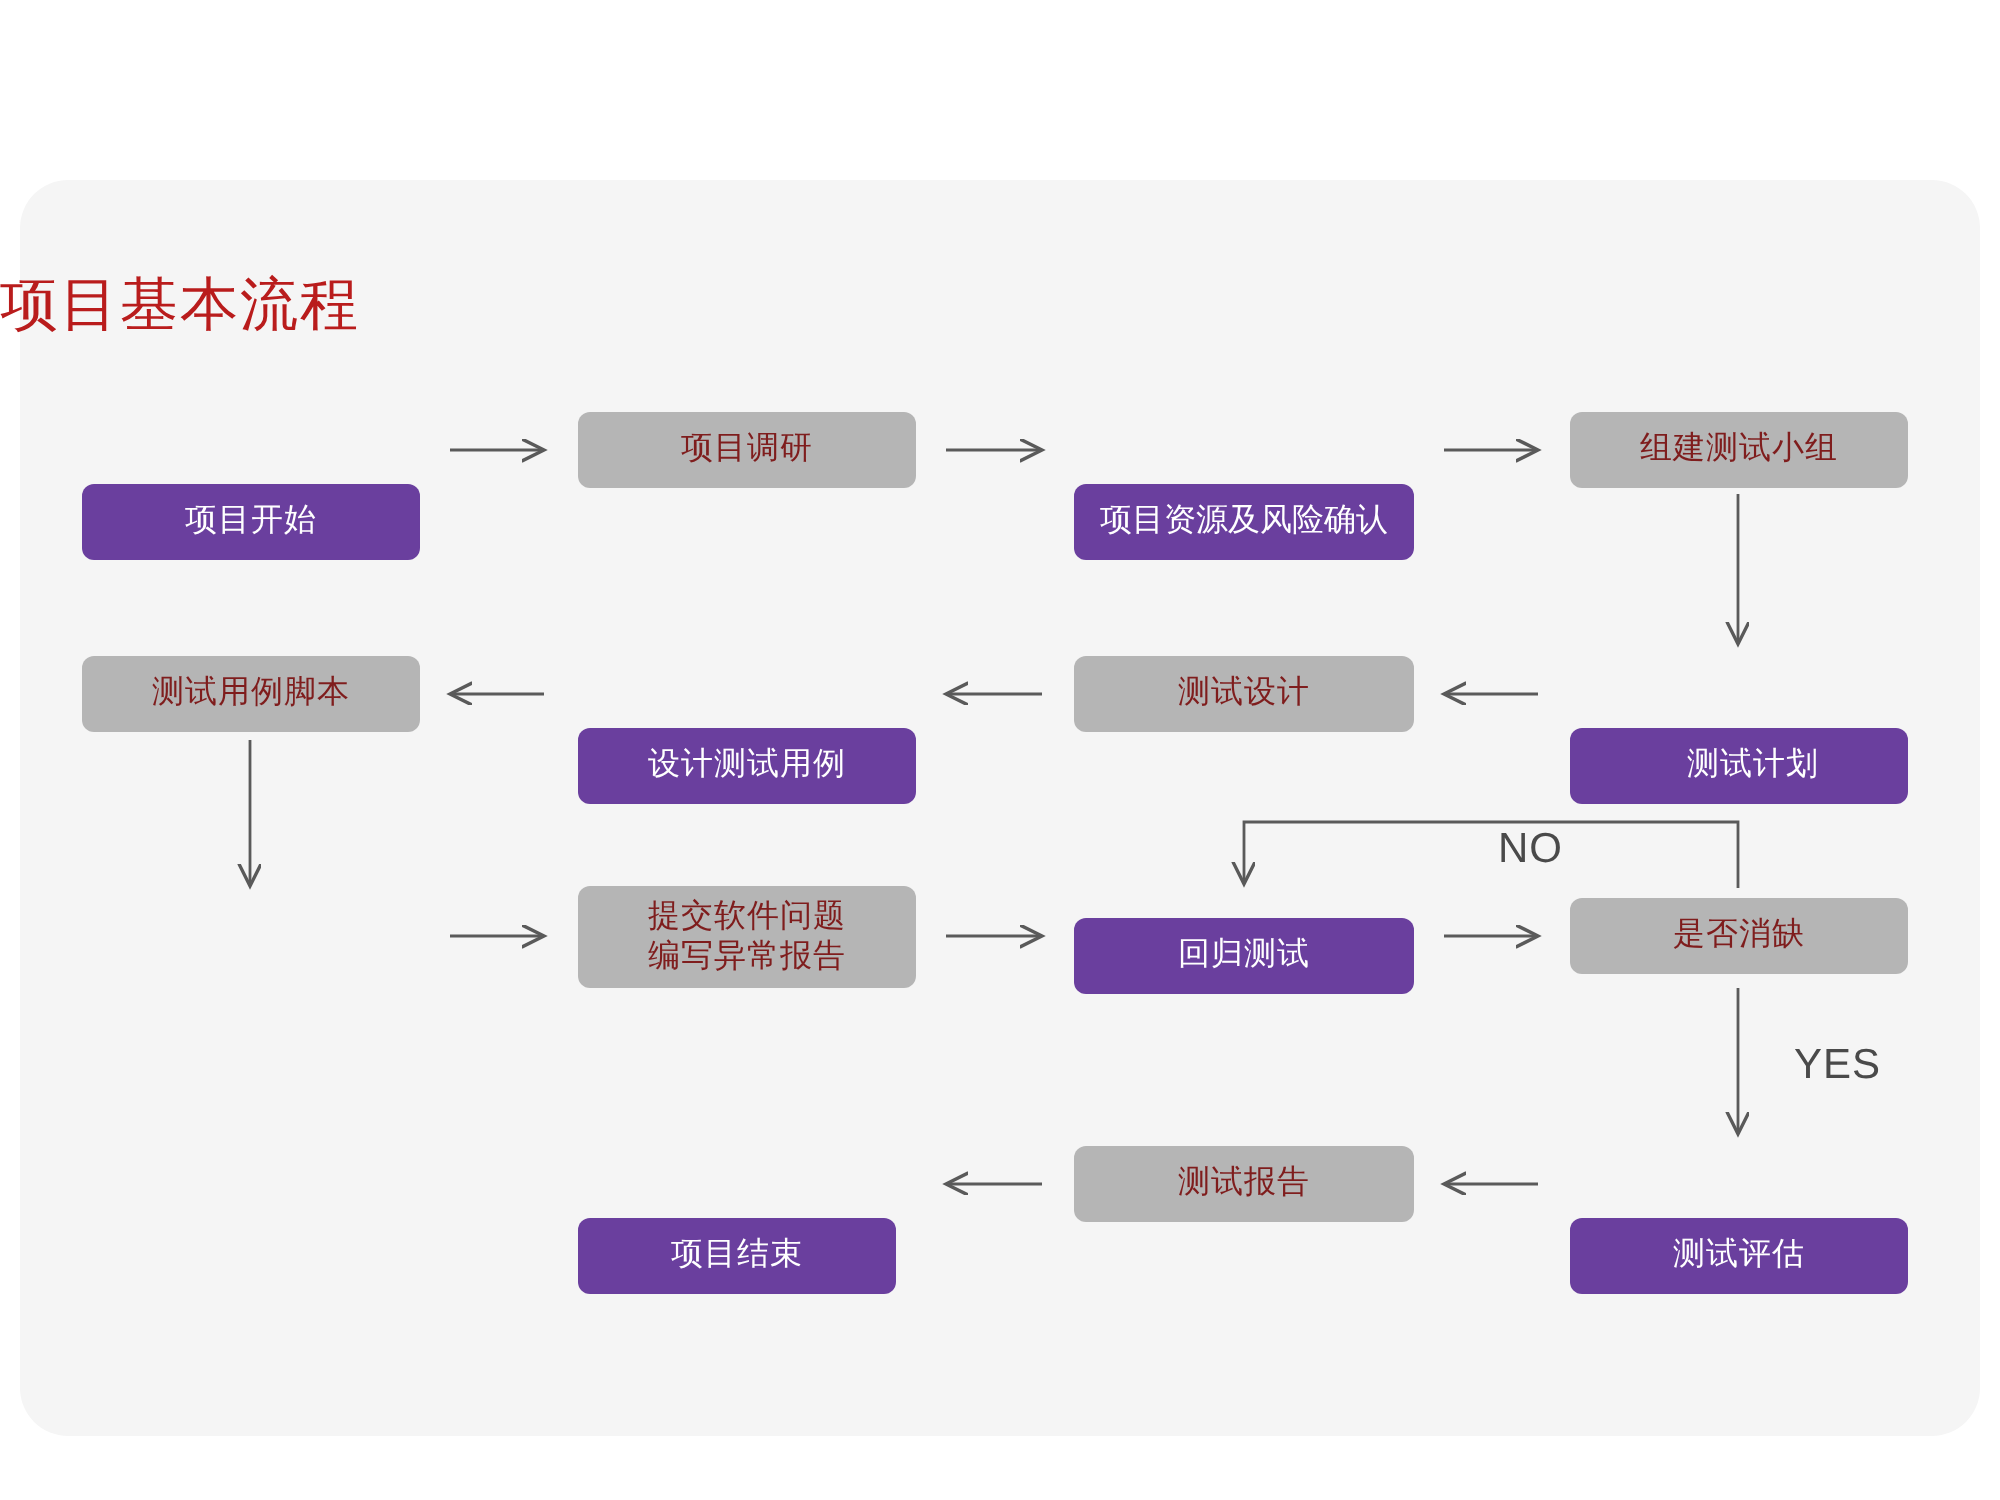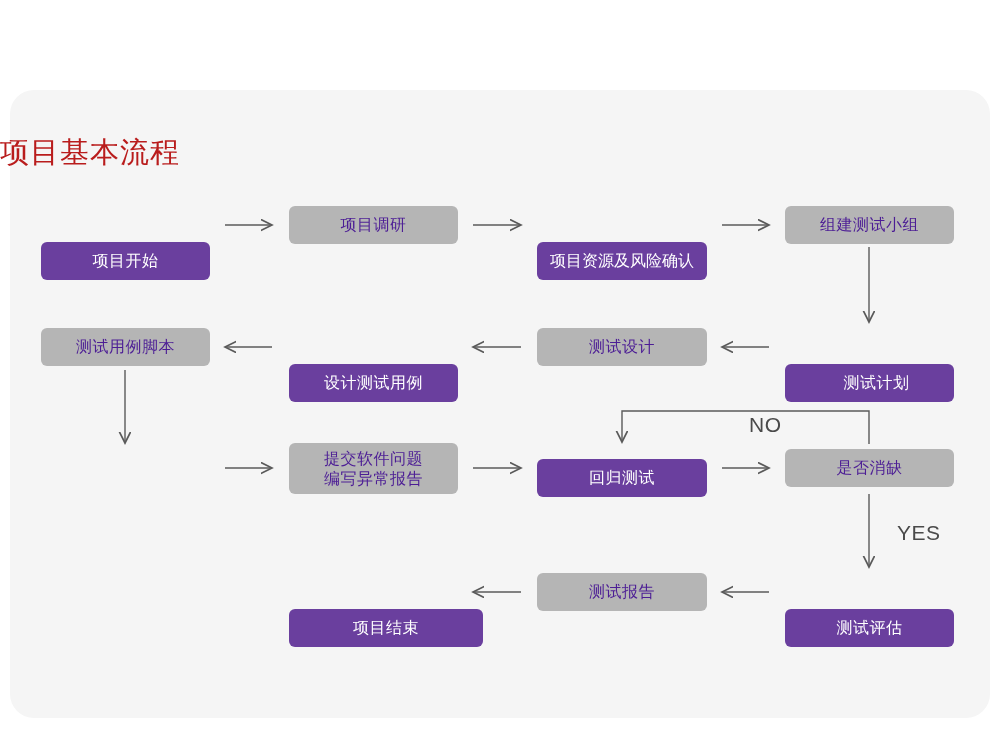--- a/index.html
+++ b/index.html
@@ -51,21 +51,21 @@
     letter-spacing: 0.5px;
     white-space: pre-line;
   }
   .node.purple {
     background: #6a3f9e;
     color: #ffffff;
     margin-top: 36px;
   }
   .node.gray {
     background: #b5b5b5;
-    color: #4c1d95;
+    color: #7f1d1d;
   }
   .node.tight {
     font-size: 16px;
     letter-spacing: 0px;
   }
   svg#wires {
     position: absolute;
     left: 0;
     top: 0;
     width: 1000px;
@@ -139,21 +139,21 @@
   <div class="node purple" style="left:785px; top:328px; width:169px; height:38px;padding-left:14px;">测试计划</div>
 
 
   <div class="node gray" style="left:289px; top:443px; width:169px; height:51px;">提交软件问题
 编写异常报告</div>
 
   <div class="node purple" style="left:537px; top:423px; width:170px; height:38px;">回归测试</div>
 
   <div class="node gray" style="left:785px; top:449px; width:169px; height:38px;">是否消缺</div>
 
-  <div class="node purple" style="left:289px; top:573px; width:194px; height:38px;">项目结束</div>
+  <div class="node purple" style="left:289px; top:573px; width:159px; height:38px;">项目结束</div>
 
   <div class="node gray" style="left:537px; top:573px; width:170px; height:38px;">测试报告</div>
 
   <div class="node purple" style="left:785px; top:573px; width:169px; height:38px;">测试评估</div>
 
   <div class="edge-label" style="left:730px; top:413px;">NO</div>
 
   <div class="edge-label" style="left:878px; top:521px;">YES</div>
 
 </div>

